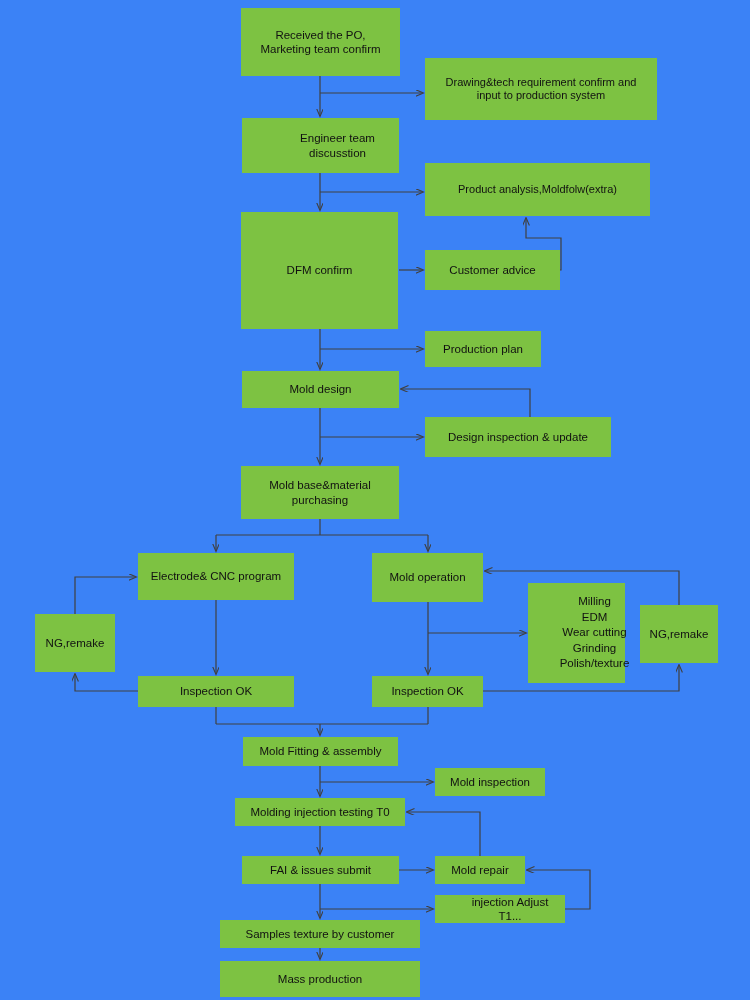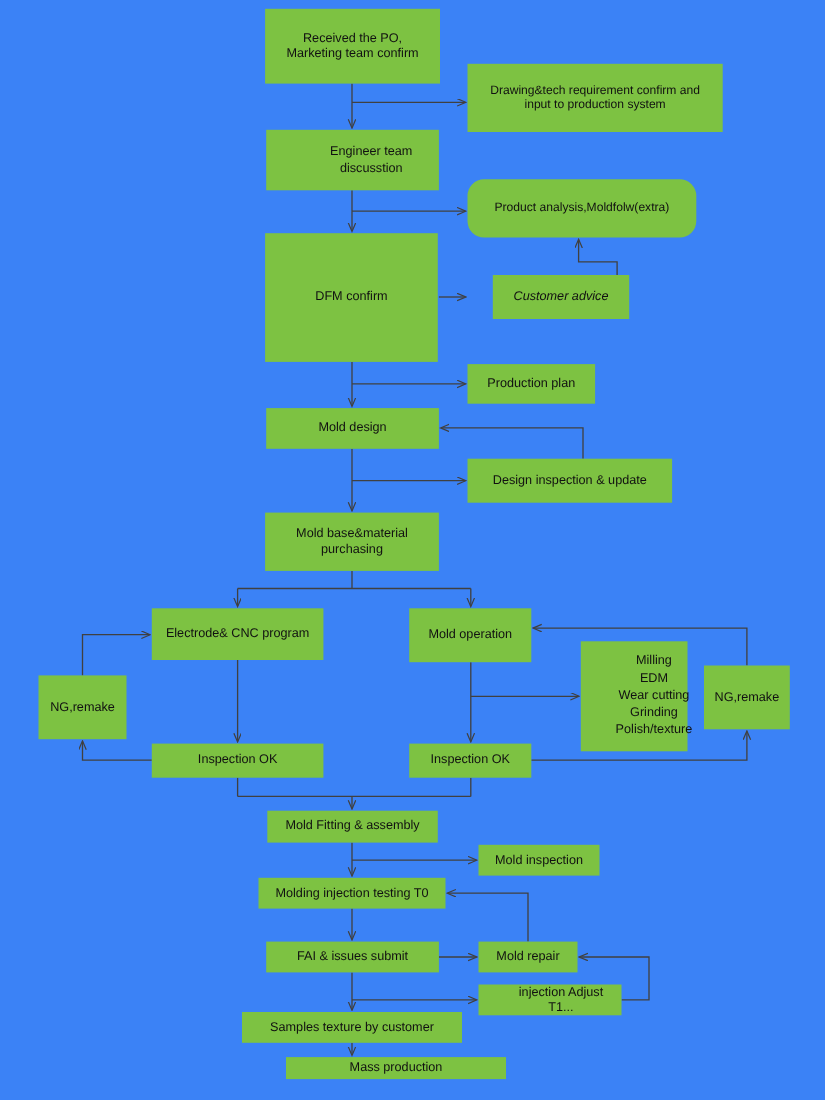--- a/index.html
+++ b/index.html
@@ -122,25 +122,25 @@
   </svg>
 
   <div class="node" style="left:241px; top:8px; width:159px; height:68px;">Received the PO,
 Marketing team confirm</div>
 
   <div class="node small" style="left:425px; top:58px; width:232px; height:62px;">Drawing&amp;tech requirement  confirm and
 input to production  system</div>
 
   <div class="node" style="left:242px; top:118px; width:157px; height:55px;padding-left:38px;">Engineer team discusstion</div>
 
-  <div class="node small" style="left:425px; top:163px; width:208px; height:53px;border-radius:15px;">Product analysis,Moldfolw(extra)</div>
+  <div class="node small" style="left:425px; top:163px; width:225px; height:53px;">Product analysis,Moldfolw(extra)</div>
 
   <div class="node" style="left:241px; top:212px; width:157px; height:117px;">DFM confirm</div>
 
-  <div class="node" style="left:448px; top:250px; width:124px; height:40px;font-style:italic;">Customer advice</div>
+  <div class="node" style="left:425px; top:250px; width:135px; height:40px;">Customer advice</div>
 
   <div class="node" style="left:425px; top:331px; width:116px; height:36px;">Production plan</div>
 
   <div class="node" style="left:242px; top:371px; width:157px; height:37px;">Mold design</div>
 
   <div class="node" style="left:425px; top:417px; width:186px; height:40px;">Design inspection &amp; update</div>
 
   <div class="node" style="left:241px; top:466px; width:158px; height:53px;">Mold base&amp;material
 purchasing</div>
 
@@ -169,15 +169,15 @@
   <div class="node" style="left:235px; top:798px; width:170px; height:28px;">Molding injection testing T0</div>
 
   <div class="node" style="left:242px; top:856px; width:157px; height:28px;">FAI &amp; issues submit</div>
 
   <div class="node" style="left:435px; top:856px; width:90px; height:28px;">Mold repair</div>
 
   <div class="node" style="left:435px; top:895px; width:130px; height:28px;padding-left:24px;">injection Adjust  T1...</div>
 
   <div class="node" style="left:220px; top:920px; width:200px; height:28px;">Samples texture by customer</div>
 
-  <div class="node" style="left:220px; top:961px; width:200px; height:20px;margin-left:40px;">Mass production</div>
+  <div class="node" style="left:220px; top:961px; width:200px; height:36px;">Mass production</div>
 
 </div>
 
 </body></html>

